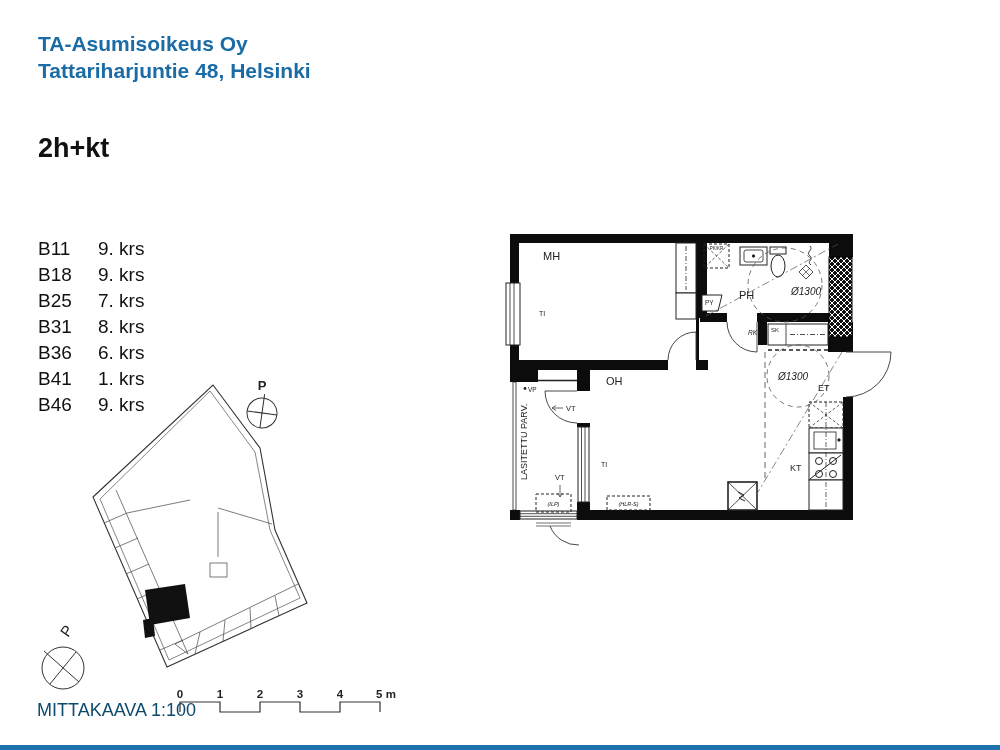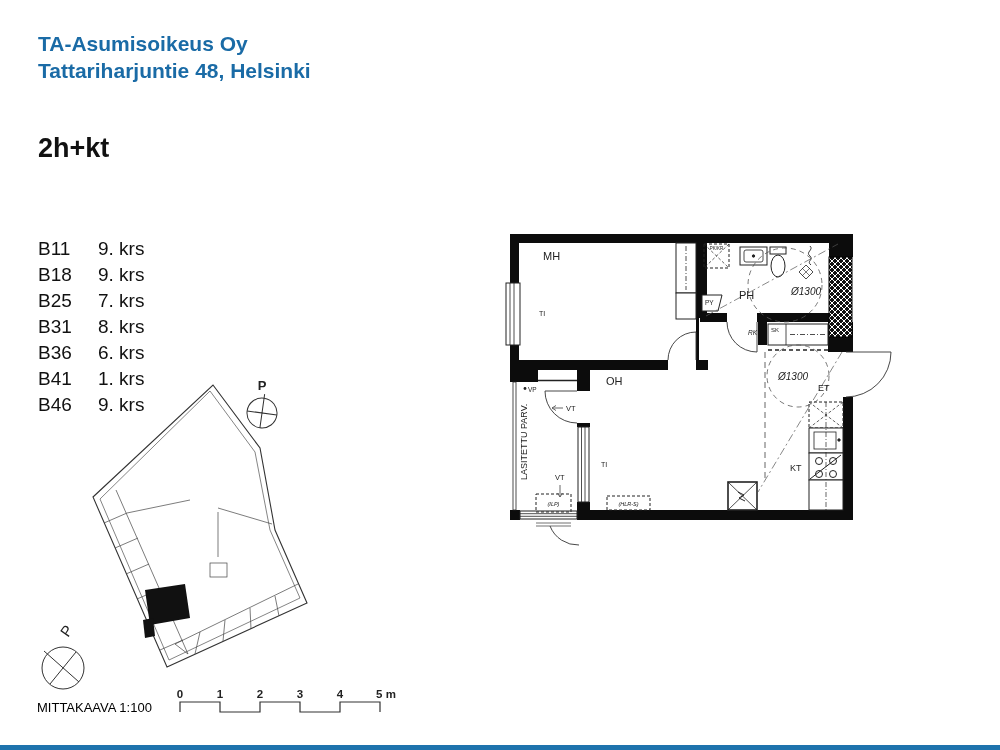--- a/index.html
+++ b/index.html
@@ -5,21 +5,21 @@
   html,body{margin:0;padding:0;background:#fff;}
   .page{position:relative;width:1000px;height:750px;background:#ffffff;overflow:hidden;
         font-family:"Liberation Sans",sans-serif;}
   .header{position:absolute;left:38px;top:30px;font-size:21px;font-weight:bold;
           line-height:27px;color:#1a6ba6;}
   .apt{position:absolute;left:38px;top:130px;font-size:27px;font-weight:bold;
        line-height:36px;color:#111;text-align:right;}
   .units{position:absolute;left:38px;top:236px;font-size:19px;color:#111;}
   .unit-row{display:flex;height:26px;line-height:26px;}
   .unit-code{width:60px;}
-  .scale-label{position:absolute;left:37px;top:700px;font-size:13px;color:#000000;}
+  .scale-label{position:absolute;left:37px;top:700px;font-size:18px;color:#0c4a6e;}
   svg text{font-family:"Liberation Sans",sans-serif;fill:#222;}
   .bottom-bar{position:absolute;left:0;bottom:0;width:1000px;height:5px;background:#1e73ad;}
   .plan-svg{position:absolute;left:505px;top:228px;}
   .site-svg{position:absolute;left:40px;top:372px;}
   .bar-svg{position:absolute;left:30px;top:688px;}
 </style>
 </head>
 <body>
 
 <div class="page">

